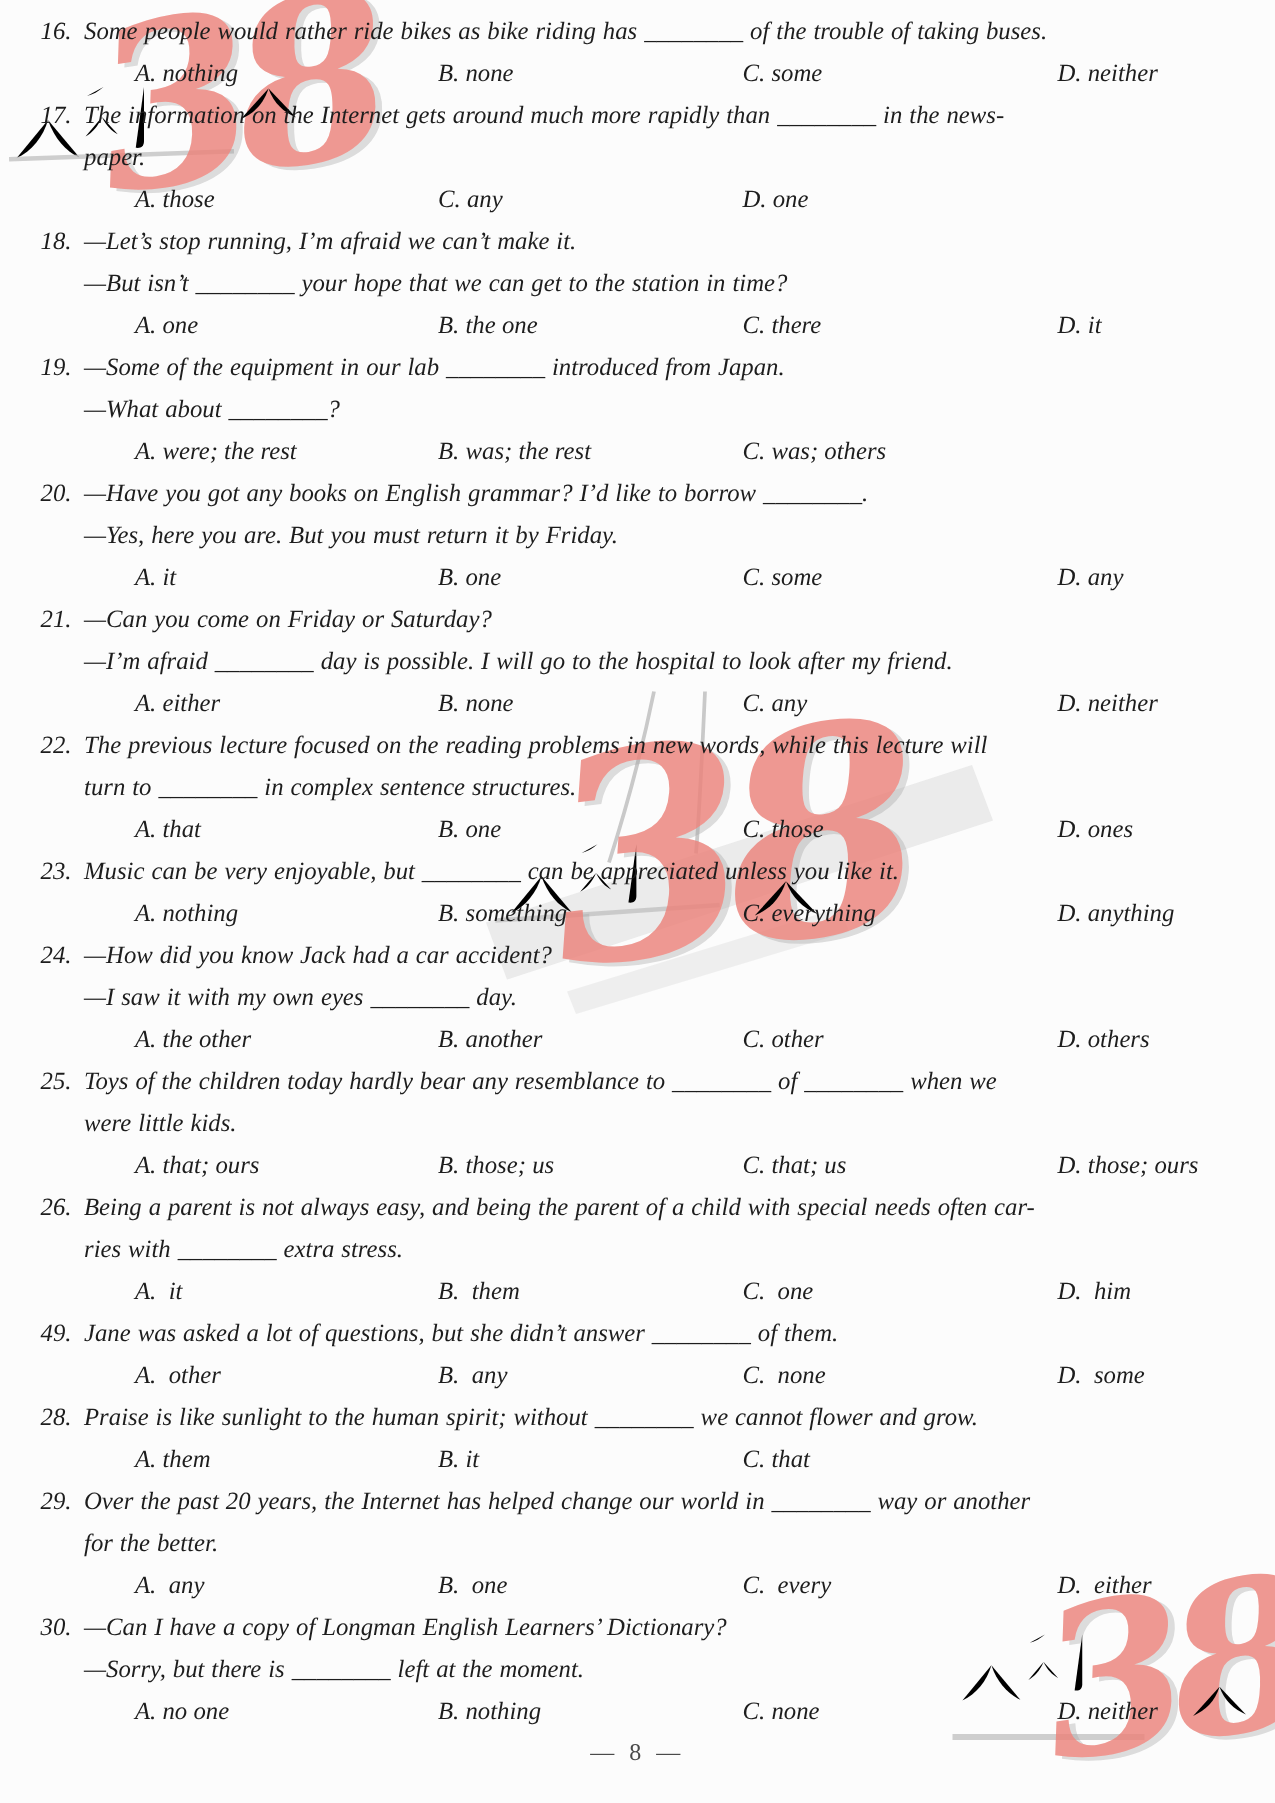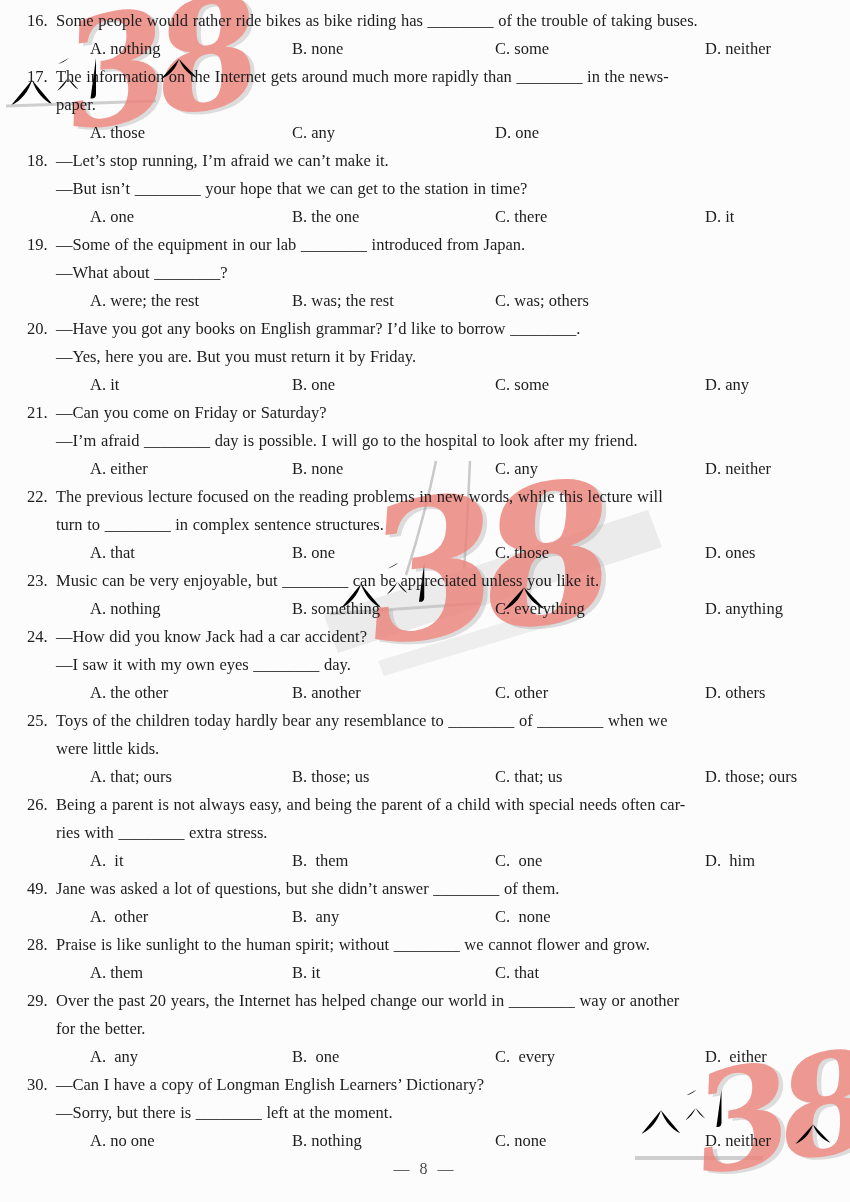--- a/index.html
+++ b/index.html
@@ -2,21 +2,21 @@
 <html><head>
 <meta charset="utf-8">
 <style>
   html,body{margin:0;padding:0;background:#ffffff;}
   .page{
     position:relative;width:850px;height:1202px;overflow:hidden;
     background:#fcfcfc;color:#1d1d1d;
     font-family:"Liberation Serif","DejaVu Serif",serif;
     font-size:16.5px;
   }
-  .content{position:relative;z-index:2;padding:7px 0 0 27px;}
+  .content{position:relative;z-index:2;padding:7px 0 0 27px;font-style:italic;}
   .q{display:flex;}
   .qnum{flex:0 0 29px;width:29px;line-height:28px;}
   .qbody{flex:1;min-width:0;}
   .qline{line-height:28px;white-space:pre;word-spacing:0.5px;}
   .opts{display:grid;grid-template-columns:202px 203px 210px 1fr;line-height:28px;margin-left:34px;}
   .opt{white-space:pre;}
   .footer{
     position:absolute;z-index:2;left:0;top:1160px;width:850px;
     text-align:center;color:#4a4a4a;letter-spacing:3px;font-size:16px;
   }
@@ -273,20 +273,21 @@
     </div>
 
     <div class="q">
       <span class="qnum">49.</span>
       <div class="qbody">
         <div class="qline">Jane was asked a lot of questions, but she didn’t answer ________ of them.</div>
         <div class="opts">
           <span class="opt">A.  other</span>
           <span class="opt">B.  any</span>
           <span class="opt">C.  none</span>
+          <span class="opt">D.  some</span>
         </div>
       </div>
     </div>
 
     <div class="q">
       <span class="qnum">28.</span>
       <div class="qbody">
         <div class="qline">Praise is like sunlight to the human spirit; without ________ we cannot flower and grow.</div>
         <div class="opts">
           <span class="opt">A. them</span>

